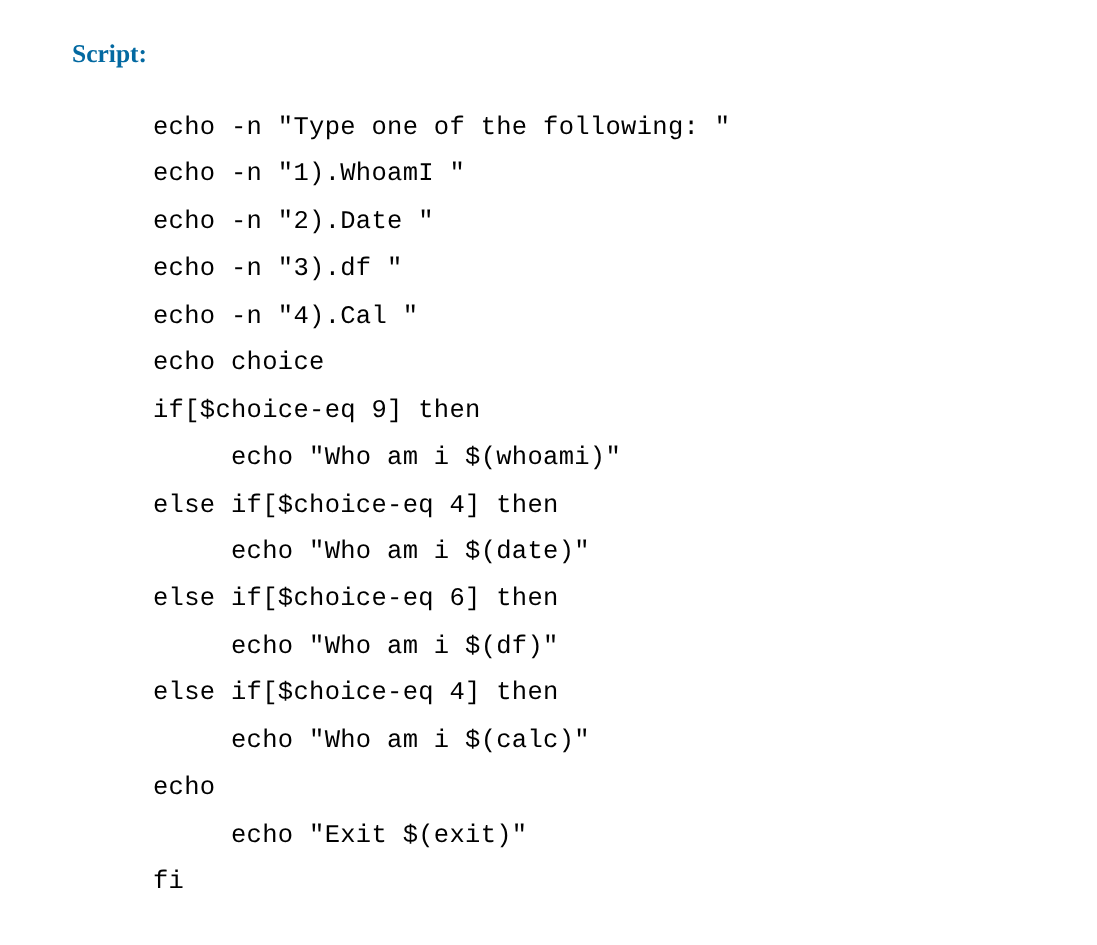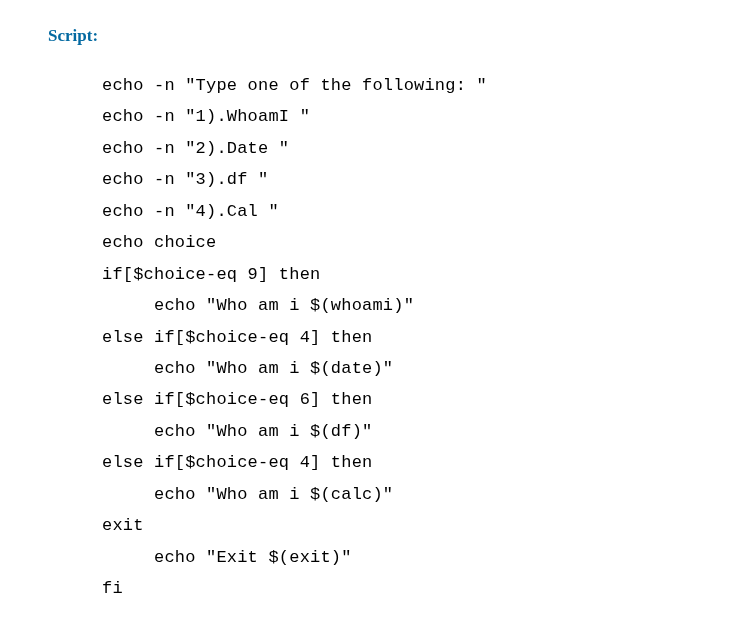--- a/index.html
+++ b/index.html
@@ -41,15 +41,15 @@
 <span>echo -n "4).Cal "</span>
 <span>echo choice</span>
 <span>if[$choice-eq 9] then</span>
 <span>     echo "Who am i $(whoami)"</span>
 <span>else if[$choice-eq 4] then</span>
 <span>     echo "Who am i $(date)"</span>
 <span>else if[$choice-eq 6] then</span>
 <span>     echo "Who am i $(df)"</span>
 <span>else if[$choice-eq 4] then</span>
 <span>     echo "Who am i $(calc)"</span>
-<span>exit</span>
+<span>echo</span>
 <span>     echo "Exit $(exit)"</span>
 <span>fi</span></div>
 
 </body></html>

